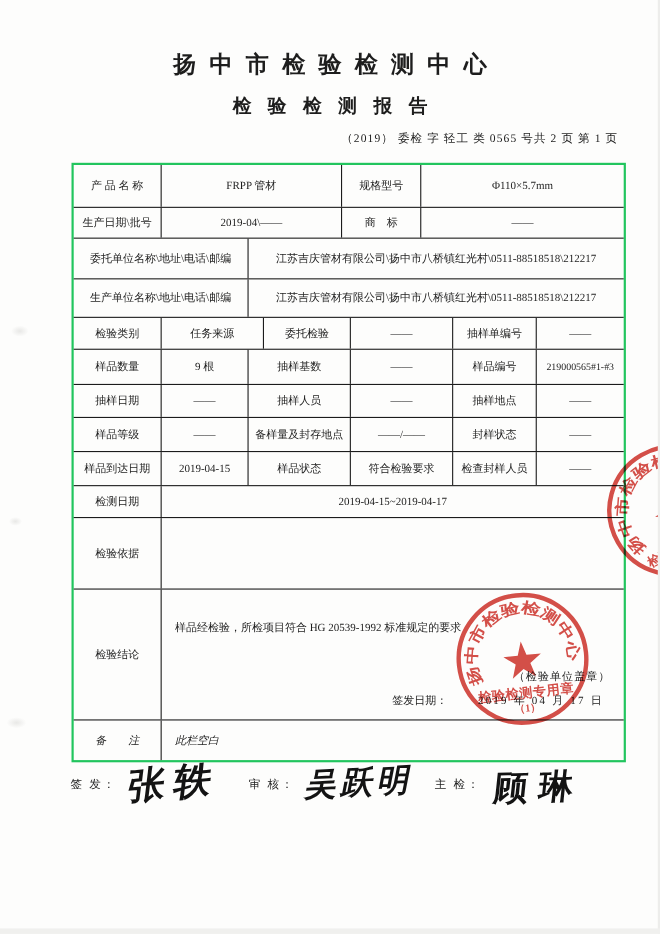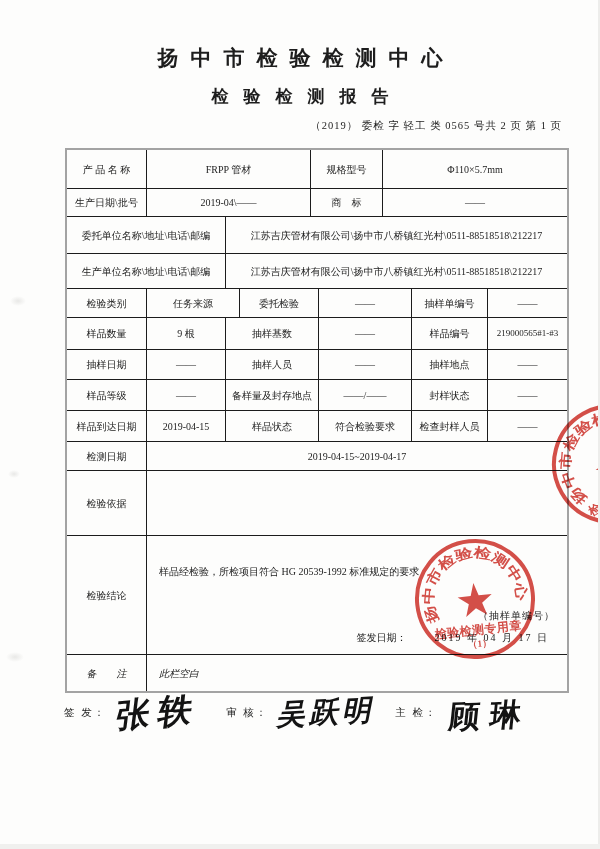--- a/index.html
+++ b/index.html
@@ -9,21 +9,21 @@
     font-family:"Liberation Serif","DejaVu Serif",serif;color:#1d1d1d;
   }
   
   .org-title{position:absolute;top:44px;left:0;width:100%;text-align:center;
     font-size:21px;font-weight:700;letter-spacing:12px;text-indent:12px;}
   .report-title{position:absolute;top:85px;left:0;width:100%;text-align:center;
     font-size:17px;font-weight:700;letter-spacing:15px;text-indent:15px;}
   .no-line{position:absolute;top:119px;left:75px;right:38px;display:flex;
     justify-content:flex-end;font-size:10.5px;letter-spacing:1px;}
   
-  .tbl{position:absolute;left:65px;top:148px;width:500px;border:2px solid #a3a3a3;background:transparent;}
+  .tbl{position:absolute;left:65px;top:148px;width:500px;border:2px solid #22c55e;background:transparent;}
   .tr{display:flex;border-bottom:1.2px solid #1c1c1c;}
   .tr:last-child{border-bottom:none;font-style:italic;}
   .c{display:flex;align-items:center;justify-content:center;text-align:center;
     font-size:10px;line-height:1.3;box-sizing:border-box;
     border-right:1.2px solid #1c1c1c;padding:1px 3px;white-space:nowrap;}
   .c.last{border-right:none;}
   .c.left{justify-content:flex-start;text-align:left;padding-left:12px;white-space:normal;}
   .c.sm{font-size:9px;}
   .w80{width:80px}.w79{width:79px}.w72{width:72px}.w76{width:76px}
   .w93{width:93px}.w159{width:159px}.w164{width:164px}.w184{width:184px}
@@ -145,21 +145,21 @@
     </div>
 
     <div class="tr h64">
       <div class="c w80">检验依据</div>
     </div>
 
     <div class="tr h118">
       <div class="c w80">检验结论</div>
       <div class="c w420 last rel">
         <div class="conc-text">样品经检验，所检项目符合 HG 20539-1992 标准规定的要求</div>
-        <div class="seal-note">（抽样单编号）</div>
+        <div class="seal-note">（检验单位盖章）</div>
         <div class="issue-line">
           <span>签发日期：</span><span class="d">2019 年 04 月 17 日</span>
         </div>
       </div>
     </div>
 
     <div class="tr hr36">
       <div class="c w80">备　　注</div>
       <div class="c w420 last left">此栏空白</div>
     </div>

